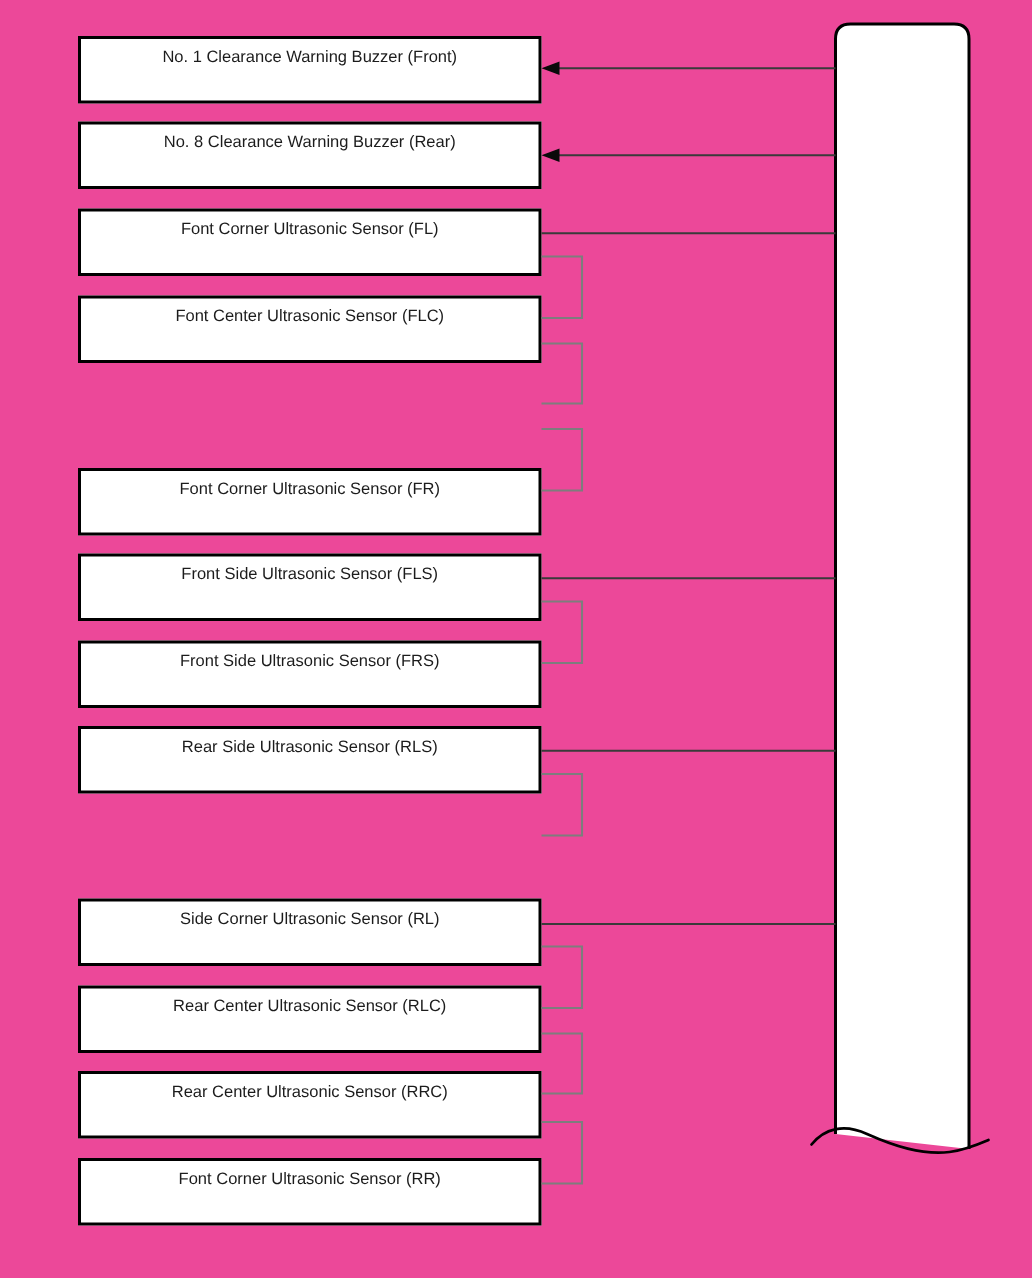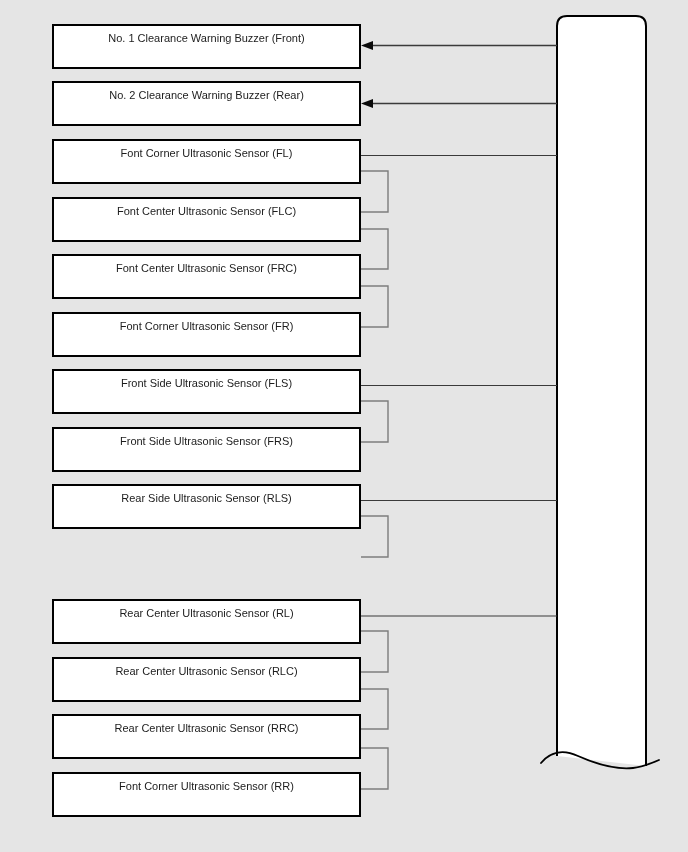--- a/index.html
+++ b/index.html
@@ -1,20 +1,20 @@
 <!DOCTYPE html>
 <html><head>
 <meta charset="utf-8">
 <style>
   html, body { margin: 0; padding: 0; background: #ffffff; }
   #canvas {
     position: relative;
     width: 688px;
     height: 852px;
-    background: #e5e5e5;
+    background: #ec4899;
     font-family: "Liberation Sans", sans-serif;
     color: #1c1c1c;
     overflow: hidden;
   }
   .comp-box {
     position: absolute;
     left: 52px;
     width: 305px;            
     height: 41px;            
     border: 2px solid #000000;
@@ -48,45 +48,42 @@
 </style>
 </head>
 <body>
 
 <div id="canvas">
 
   <div class="comp-box" style="top:24px">
       <span class="lbl">No. 1 Clearance Warning Buzzer (Front)</span>
     </div>
   <div class="comp-box" style="top:81px">
-      <span class="lbl">No. 2 Clearance Warning Buzzer (Rear)</span>
+      <span class="lbl">No. 8 Clearance Warning Buzzer (Rear)</span>
     </div>
   <div class="comp-box" style="top:197px">
       <span class="lbl">Font Center Ultrasonic Sensor (FLC)</span>
     </div>
   <div class="comp-box" style="top:139px">
       <span class="lbl">Font Corner Ultrasonic Sensor (FL)</span>
-    </div>
-  <div class="comp-box" style="top:254px">
-      <span class="lbl">Font Center Ultrasonic Sensor (FRC)</span>
     </div>
   <div class="comp-box" style="top:369px">
       <span class="lbl">Front Side Ultrasonic Sensor (FLS)</span>
     </div>
   <div class="comp-box" style="top:312px">
       <span class="lbl">Font Corner Ultrasonic Sensor (FR)</span>
     </div>
   <div class="comp-box" style="top:484px">
       <span class="lbl">Rear Side Ultrasonic Sensor (RLS)</span>
     </div>
   <div class="comp-box" style="top:427px">
       <span class="lbl">Front Side Ultrasonic Sensor (FRS)</span>
     </div>
   <div class="comp-box" style="top:599px">
-      <span class="lbl">Rear Center Ultrasonic Sensor (RL)</span>
+      <span class="lbl">Side Corner Ultrasonic Sensor (RL)</span>
     </div>
   <div class="comp-box" style="top:657px">
       <span class="lbl">Rear Center Ultrasonic Sensor (RLC)</span>
     </div>
   <div class="comp-box" style="top:714px">
       <span class="lbl">Rear Center Ultrasonic Sensor (RRC)</span>
     </div>
   <div class="comp-box" style="top:772px">
       <span class="lbl">Font Corner Ultrasonic Sensor (RR)</span>
     </div>

